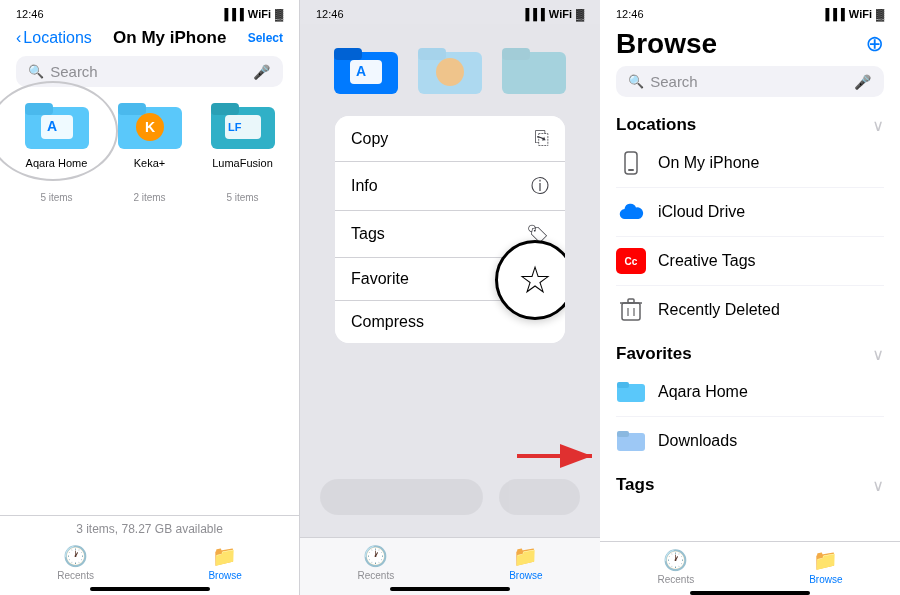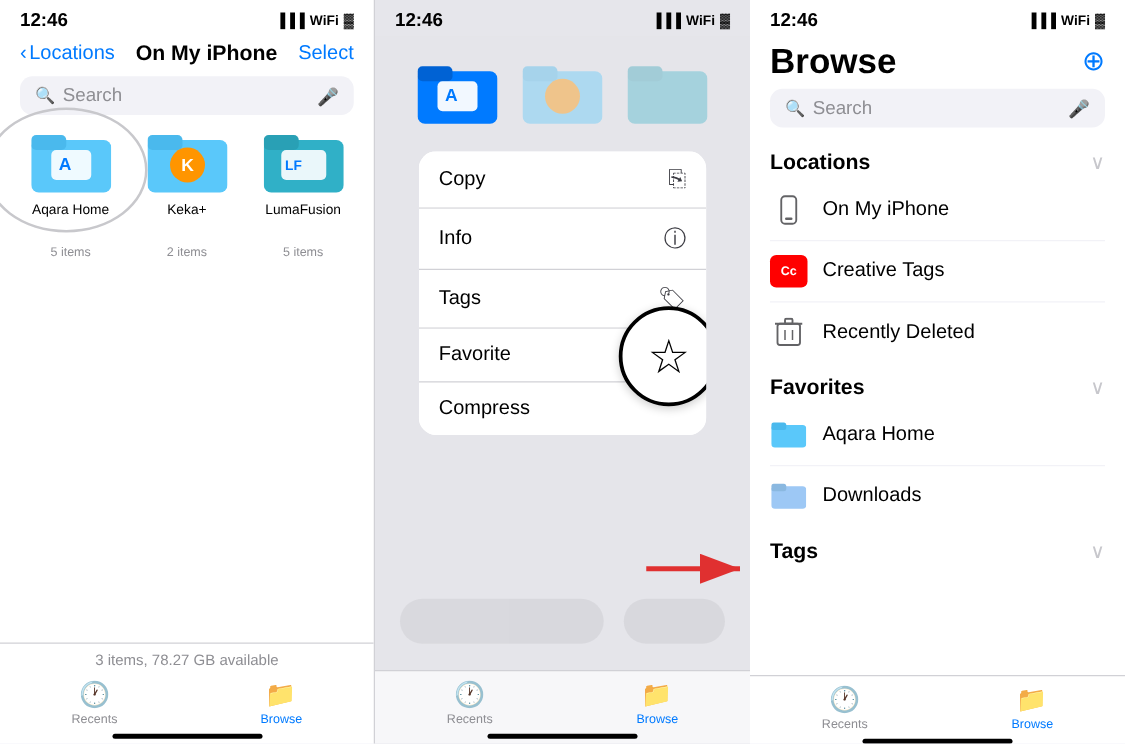--- a/index.html
+++ b/index.html
@@ -27,33 +27,33 @@
 
     
     .status-bar {
       display: flex;
       justify-content: space-between;
       align-items: center;
       padding: 8px 16px 4px;
       font-size: 12px;
       font-weight: 600;
     }
-    .status-time { font-size: 15px; font-weight: 700; }
+    .status-time { font-size: 11px; font-weight: 400; }
     .status-icons { display: flex; gap: 4px; align-items: center; font-size: 11px; }
 
     
     .nav-bar {
       display: flex;
       justify-content: space-between;
       align-items: center;
       padding: 4px 16px 8px;
     }
     .nav-back { color: #007aff; font-size: 16px; display: flex; align-items: center; gap: 2px; }
     .nav-title { font-size: 17px; font-weight: 600; color: #000; }
-    .nav-action { color: #007aff; font-size: 16px; }
+    .nav-action { color: #007aff; font-size: 12px; font-weight: bold; }
 
     
     .search-bar {
       margin: 0 16px 12px;
       background: #f2f2f7;
       border-radius: 10px;
       padding: 7px 12px;
       display: flex;
       align-items: center;
       gap: 6px;
@@ -524,20 +524,28 @@
       <div class="browse-item">
         <div class="browse-item-icon">
           <svg width="24" height="24" viewBox="0 0 24 24" fill="none">
             <rect x="6" y="1" width="12" height="22" rx="3" stroke="#636366" stroke-width="1.5" fill="none"></rect>
             <rect x="9" y="18" width="6" height="2" rx="1" fill="#636366"></rect>
           </svg>
         </div>
         <span class="browse-item-label">On My iPhone</span>
       </div>
 
+      <div class="browse-item">
+        <div class="browse-item-icon">
+          <svg width="26" height="18" viewBox="0 0 26 18">
+            <path d="M20 16H7a5 5 0 01-.5-10 6 6 0 0111.5-1.5A4.5 4.5 0 0120.5 16" fill="#007aff"></path>
+          </svg>
+        </div>
+        <span class="browse-item-label">iCloud Drive</span>
+      </div>
 
       <div class="browse-item">
         <div class="browse-item-icon">
           <div style="width:38px; height:26px; background:#ff0000; border-radius:5px; display:flex; align-items:center; justify-content:center; color:white; font-size:10px; font-weight:900;">Cc</div>
         </div>
         <span class="browse-item-label">Creative Tags</span>
       </div>
 
       <div class="browse-item">
         <div class="browse-item-icon">

